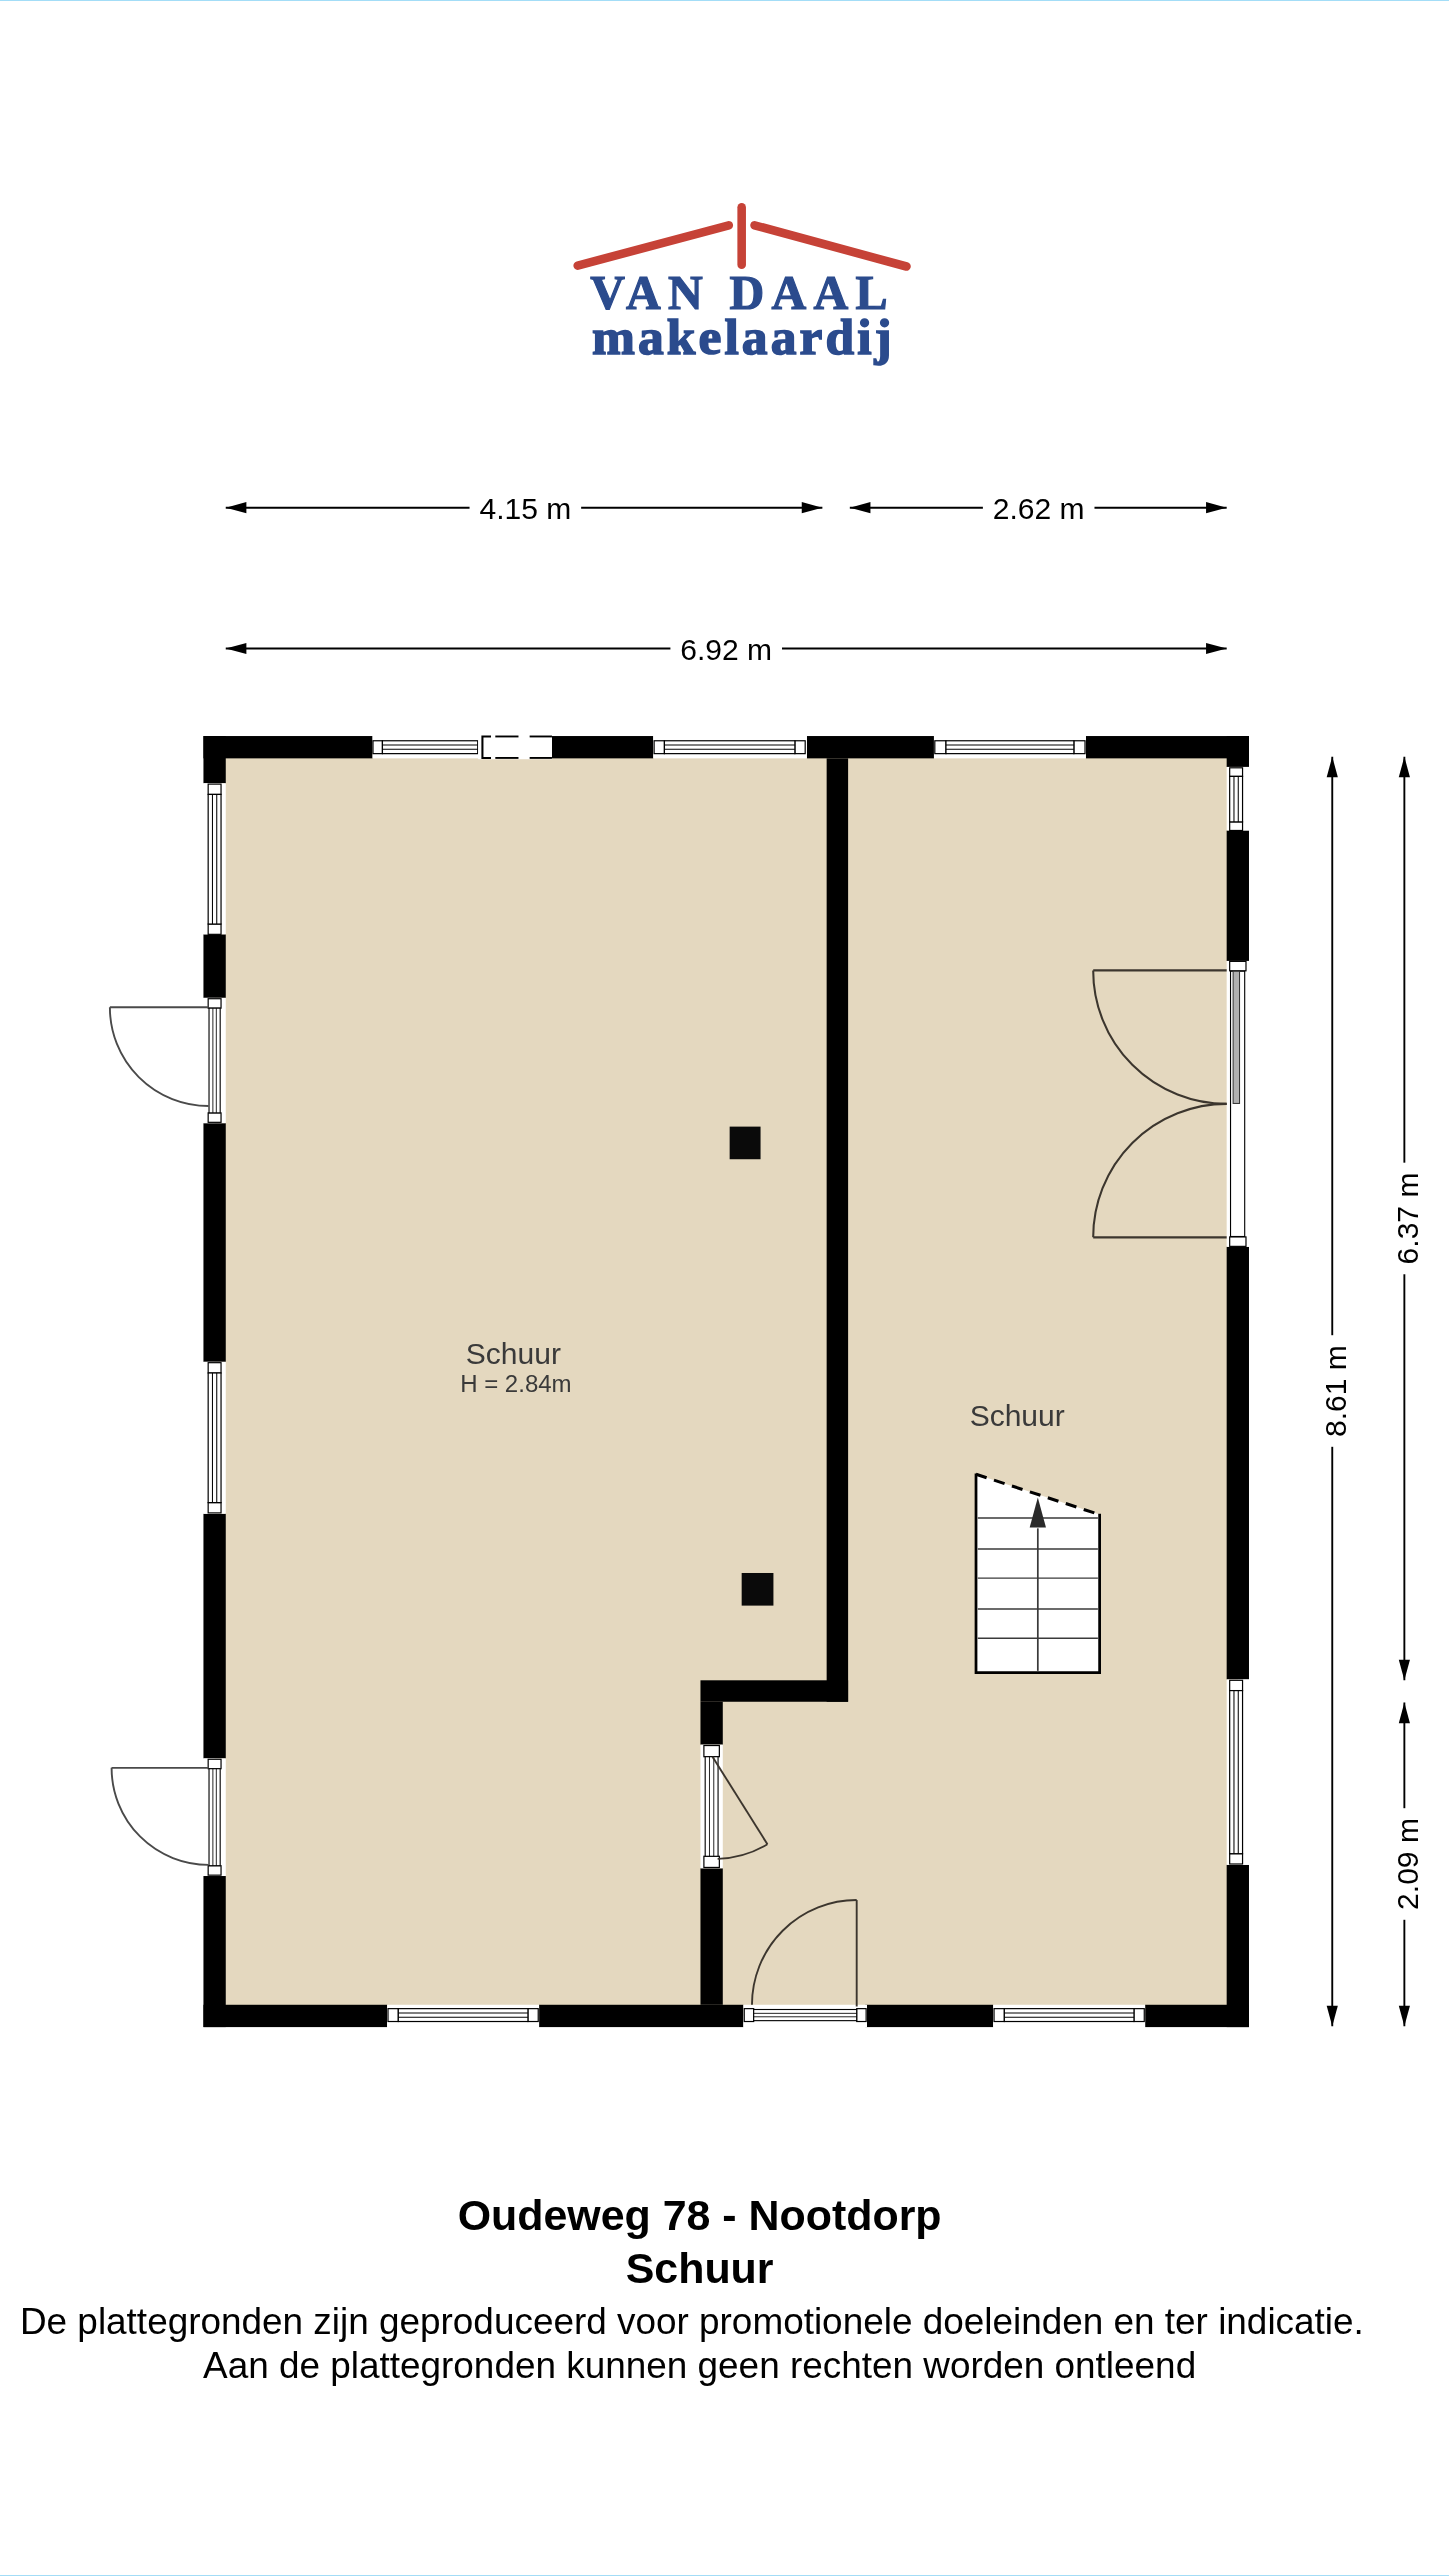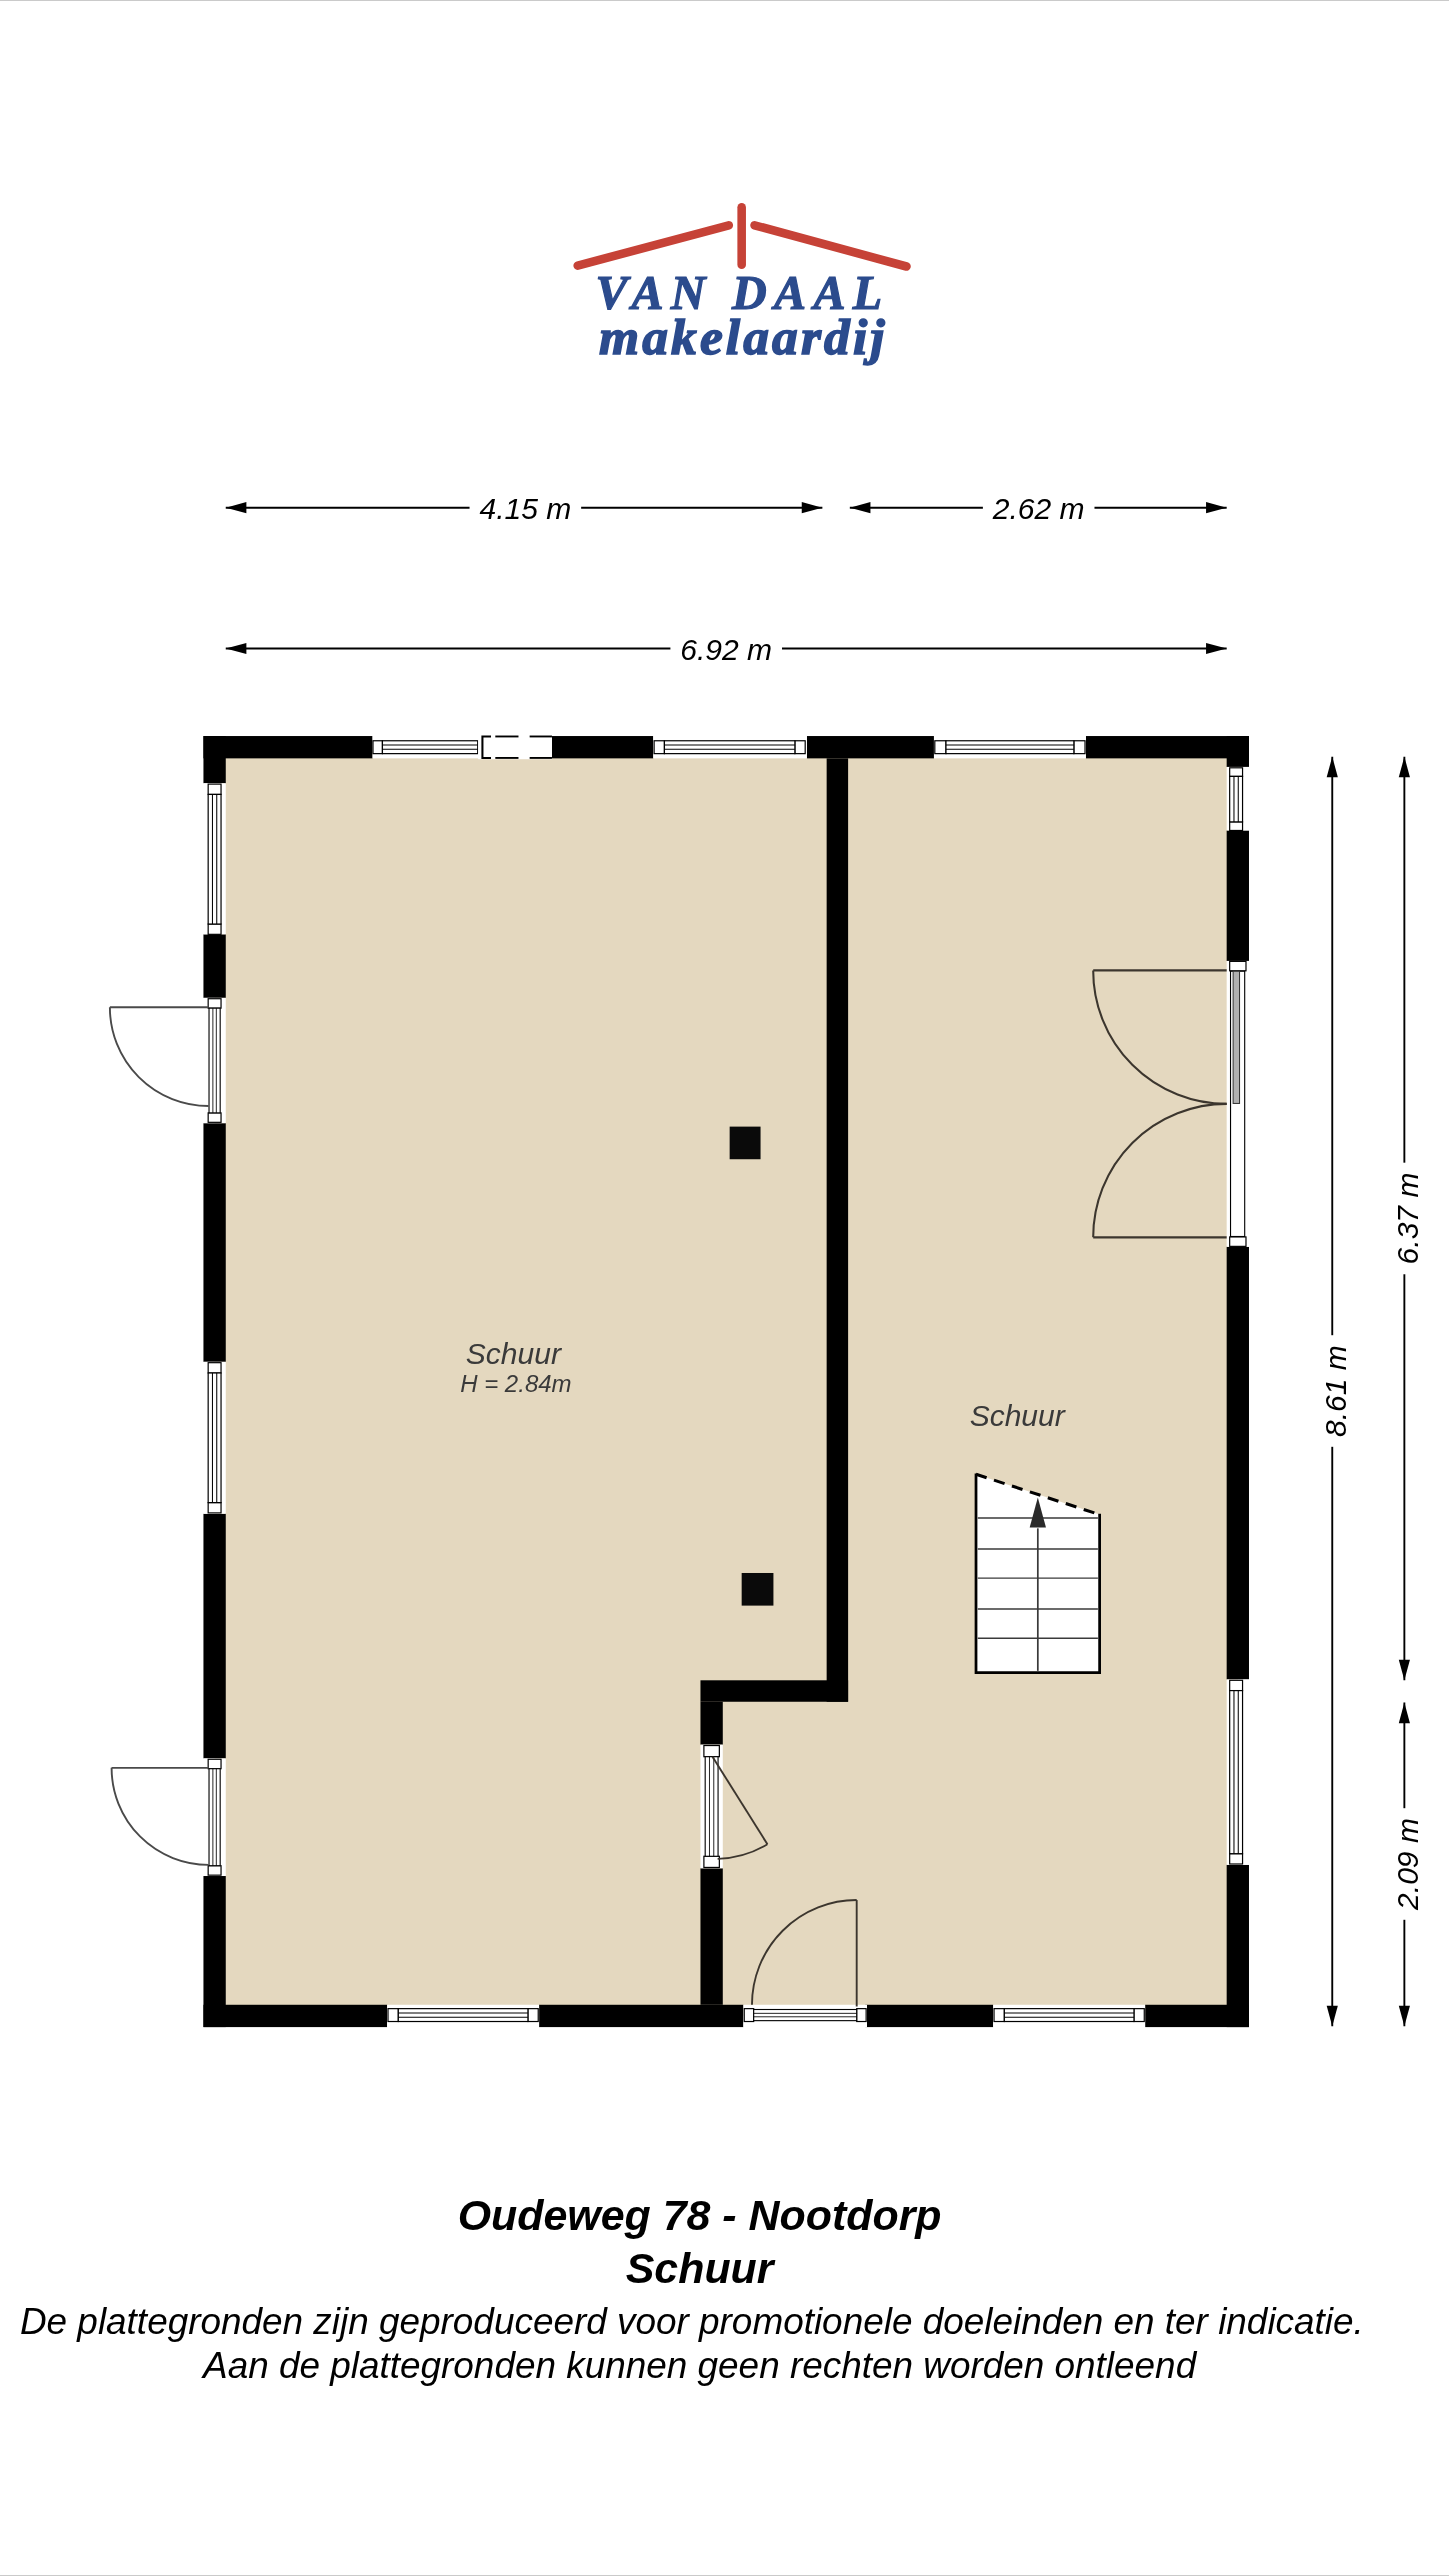--- a/index.html
+++ b/index.html
@@ -1,16 +1,16 @@
 <!DOCTYPE html>
 <html style="font-size:13.7px"><head>
 <meta charset="utf-8">
 <style>
   html,body{margin:0;padding:0;background:#ffffff;}
-  .page{position:relative;width:1449px;height:2576px;background:#737373;overflow:hidden;font-style:italic;}
+  .page{position:relative;width:1449px;height:2576px;background:#0ea5e9;overflow:hidden;}
   svg{position:absolute;left:0;top:0;}
   text{font-family:"Liberation Sans", sans-serif;}
   .logo1{font-family:"Liberation Serif", serif;font-weight:bold;}
   .dim{font-size:35px;fill:#000000;}
   .room{fill:#3a3a3a;}
 </style>
 </head>
 <body>
 <div class="page">
 <svg width="1449" height="2576" viewBox="0 0 1688 3000">

